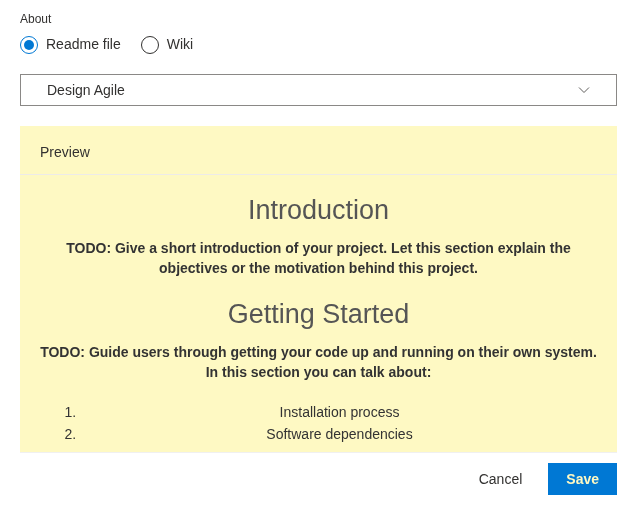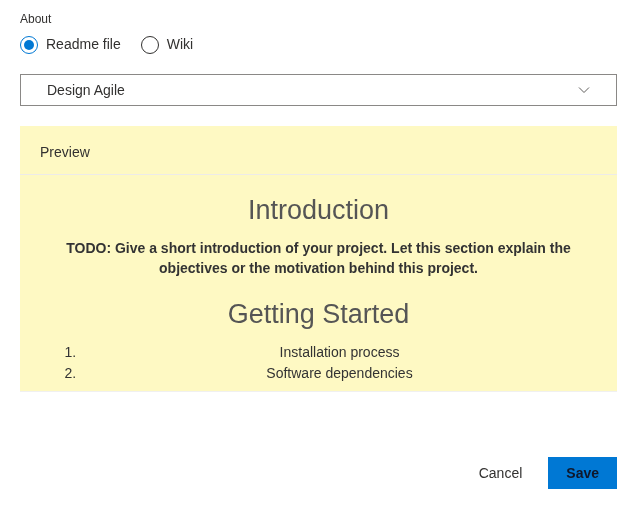--- a/index.html
+++ b/index.html
@@ -93,40 +93,40 @@
       font-weight: bold;
     }
     .preview-body ol {
       padding-left: 42px;
       font-size: 14px;
       color: #333;
       line-height: 1.55;
     }
     .footer {
       position: absolute;
-      bottom: 32px;
+      bottom: 26px;
       right: 20px;
       display: flex;
       gap: 8px;
     }
     .btn {
       height: 32px;
       padding: 0 18px;
       font-size: 14px;
       border: none;
       cursor: pointer;
       font-family: inherit;
     }
     .btn-secondary {
       background: #fff;
       color: #323130;
     }
     .btn-primary {
       background: #0078d4;
-      color: #0f172a;
+      color: #fef9c3;
       font-weight: 600;
     }
   </style>
 </head>
 <body>
 
 <div class="section-title">About</div>
 
 <div class="radio-row">
   <div class="radio-option">
@@ -149,20 +149,21 @@
 </div>
 
 <div class="preview-panel">
   <div class="tab-bar">
     <span class="tab-label">Preview</span>
   </div>
   <div class="preview-body">
     <h1>Introduction</h1>
     <p>TODO: Give a short introduction of your project. Let this section explain the objectives or the motivation behind this project.</p>
     <h1>Getting Started</h1>
+    <p>TODO: Guide users through getting your code up and running on their own system. In this section you can talk about:</p>
     <ol>
       <li>Installation process</li>
       <li>Software dependencies</li>
     </ol>
   </div>
 </div>
 
 <div class="footer">
   <button class="btn btn-secondary">Cancel</button>
   <button class="btn btn-primary">Save</button>

